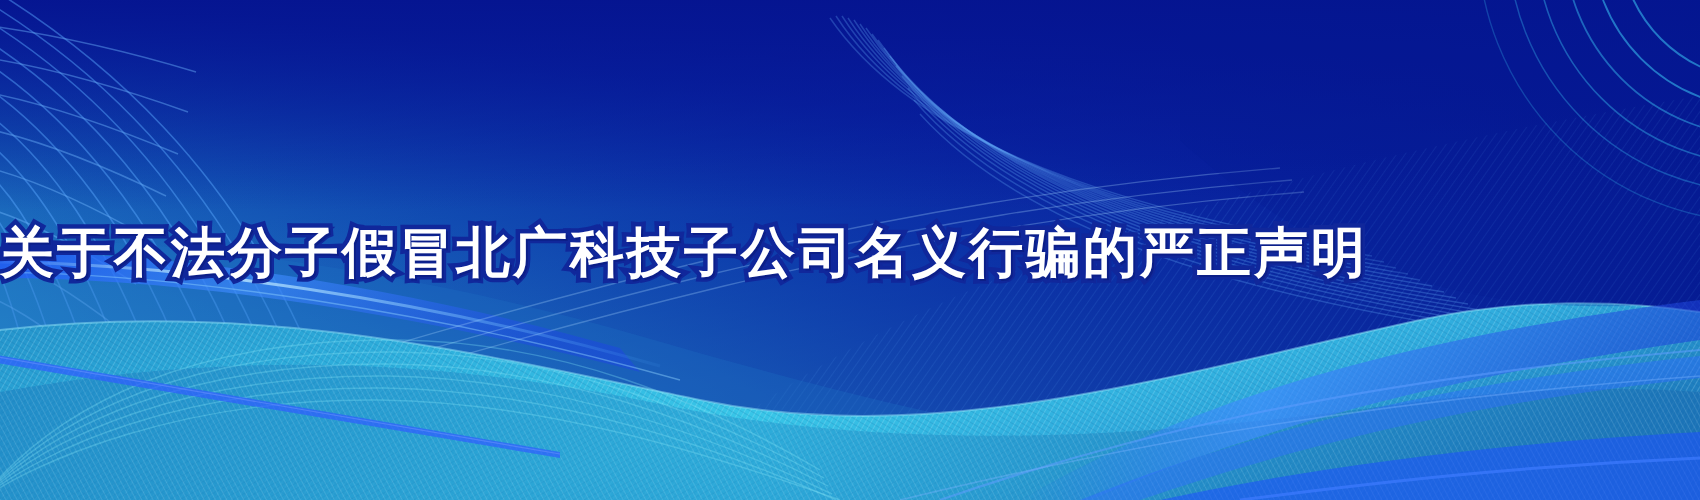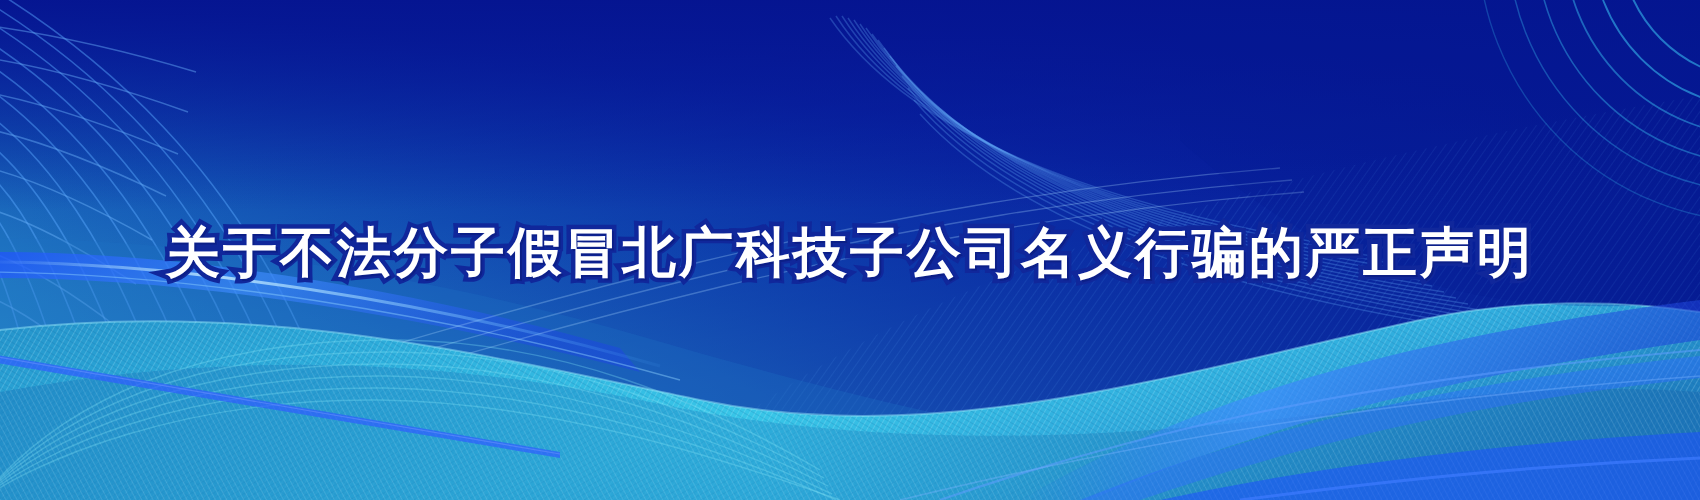--- a/index.html
+++ b/index.html
@@ -25,21 +25,21 @@
     display: block;
   }
   #title-wrap {
     position: absolute;
     left: 0;
     top: 0;
     width: 1700px;
     height: 500px;
     display: flex;
     align-items: center;
-    justify-content: center;
+    justify-content: flex-start;
     pointer-events: none;
   }
   #banner-title {
     font-size: 54px;
     font-weight: 700;
     letter-spacing: 3px;
     color: #ffffff;
     white-space: nowrap;
     line-height: 1;
     margin: 0;

